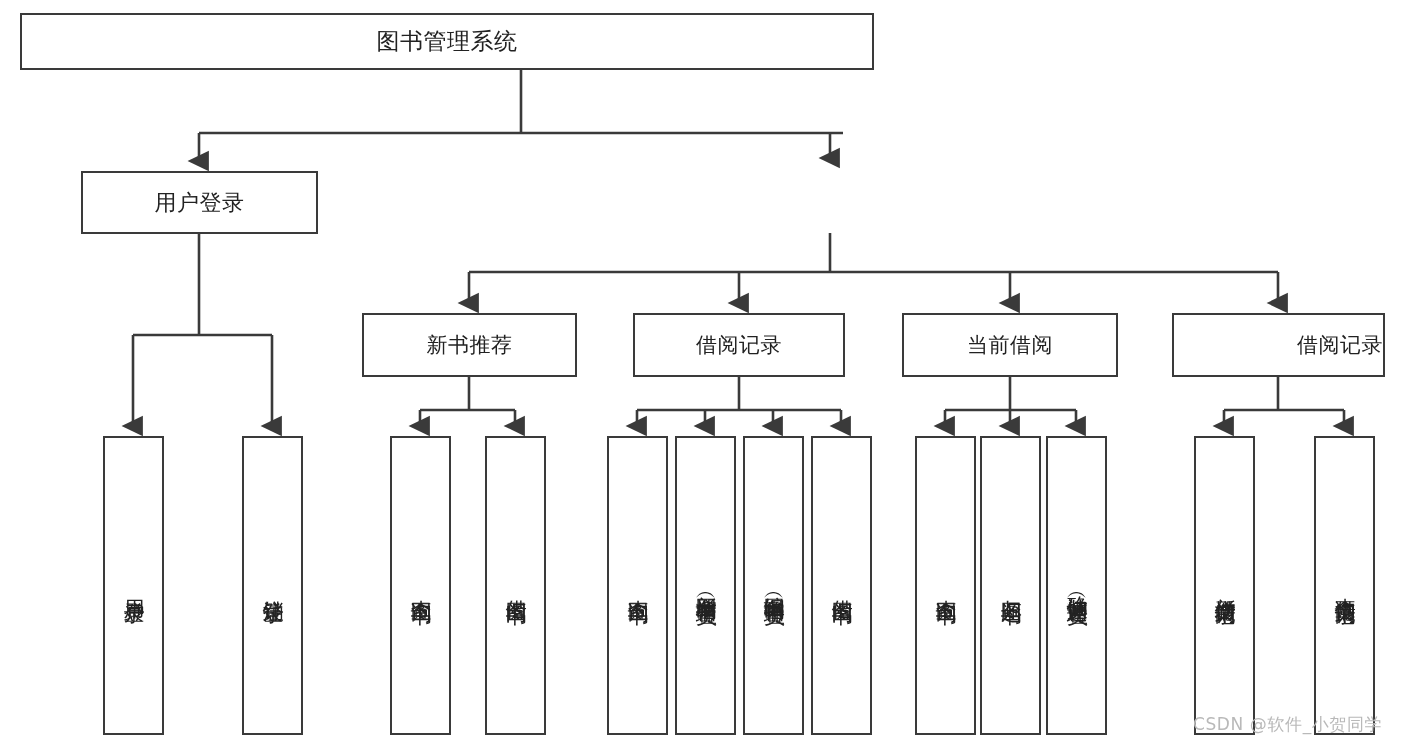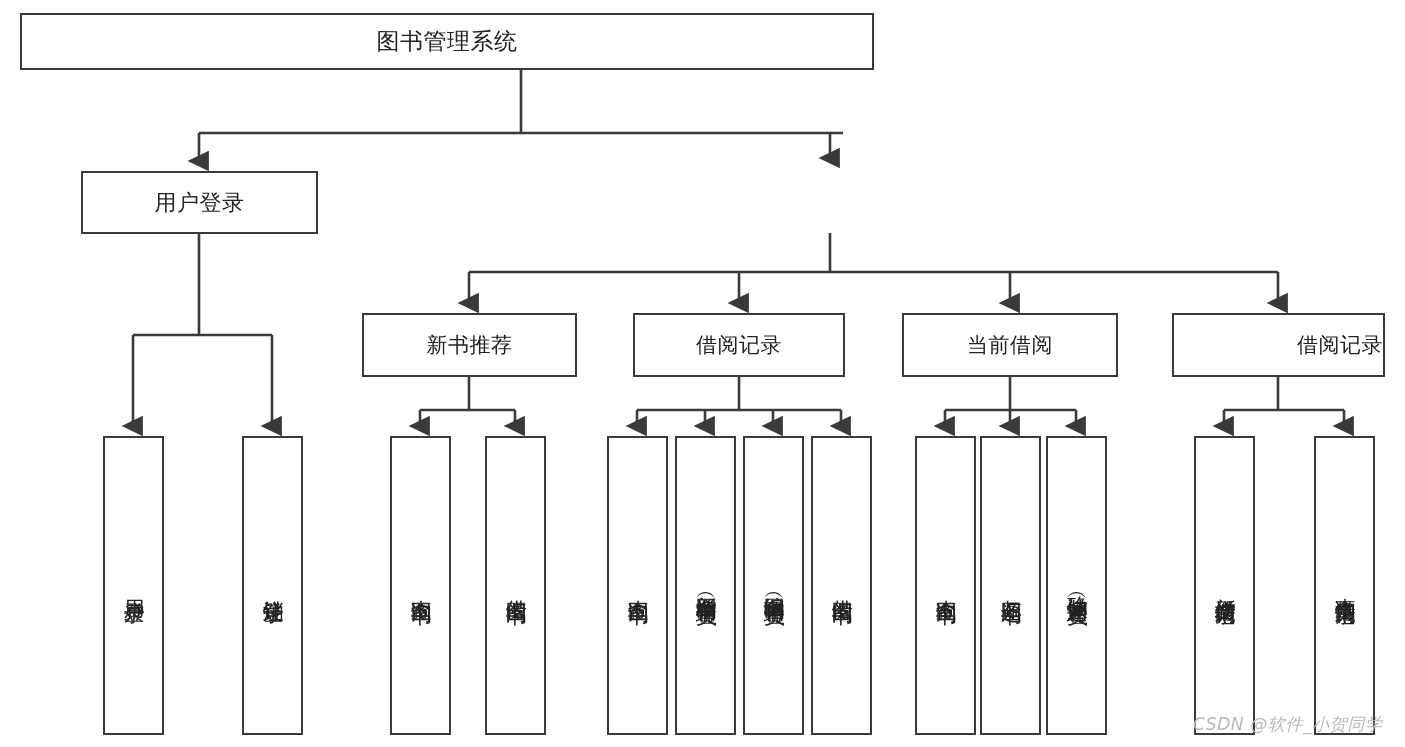--- a/index.html
+++ b/index.html
@@ -63,21 +63,20 @@
   }
   #watermark {
     position: absolute;
     left: 1193px;
     top: 713px;
     font-size: 17px;
     color: #b9b9b9;
     white-space: nowrap;
     letter-spacing: 0.6px;
     z-index: 5;
-    font-style: italic;
   }
 </style>
 </head>
 <body>
 
 <div id="diagram-root">
 
   <svg id="edge-layer" viewBox="0 0 1405 747" xmlns="http://www.w3.org/2000/svg">
     <defs>
       <marker id="arrow" markerWidth="9" markerHeight="9" refX="4.5" refY="4.2" orient="auto" markerUnits="strokeWidth">

